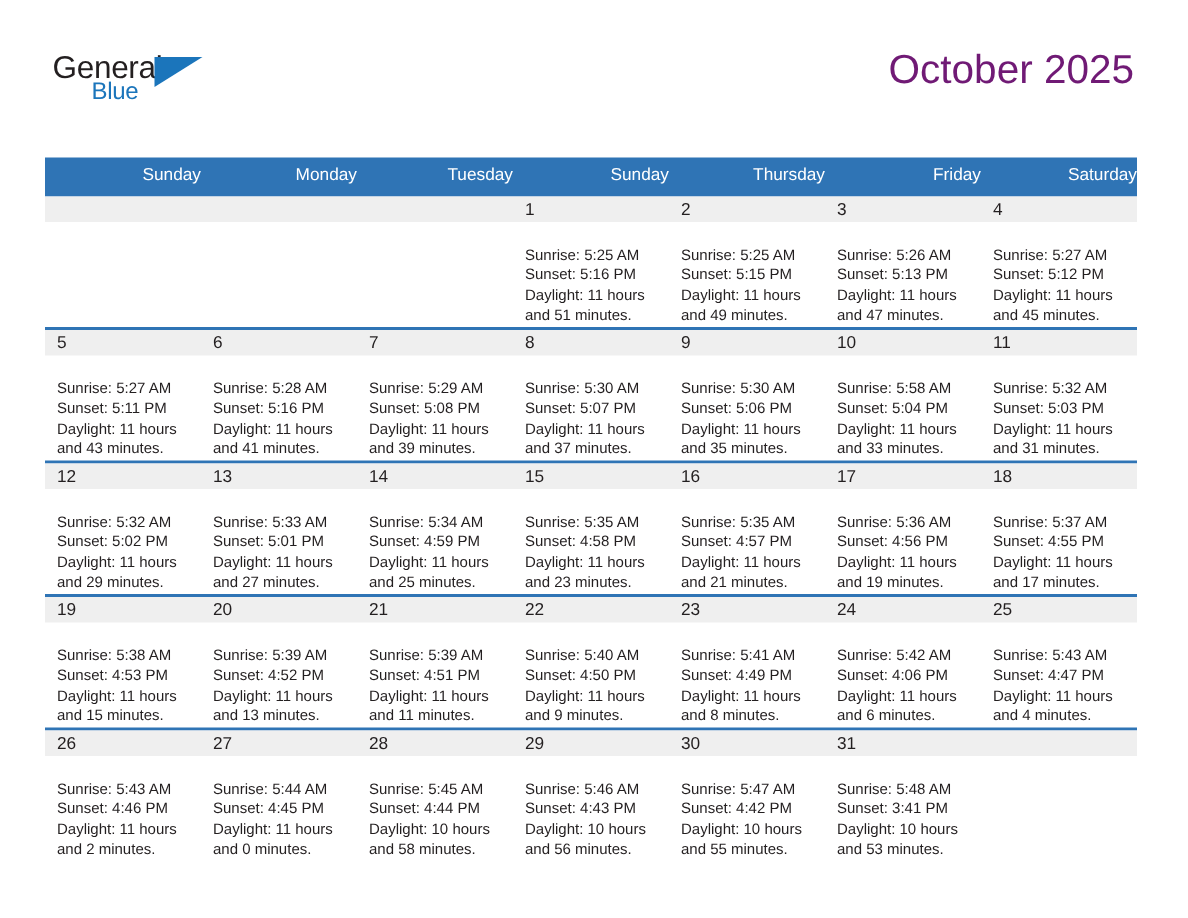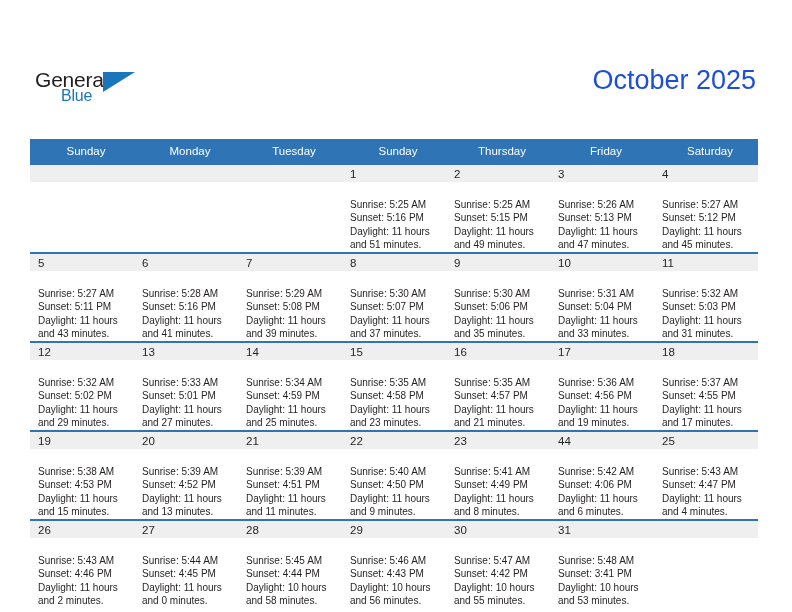--- a/index.html
+++ b/index.html
@@ -13,21 +13,20 @@
     font-family: "Liberation Sans", sans-serif;
     color: #000000;
     overflow: hidden;
   }
 
   .page {
     position: relative;
     width: 792px;
     height: 436px;
     box-sizing: border-box;
-    margin-top: 34px;
   }
 
   
   .header {
     position: absolute;
     left: 0;
     top: 0;
     width: 792px;
     height: 100px;
   }
@@ -68,21 +67,21 @@
   }
 
   .title-block {
     position: absolute;
     right: 36px;
     top: 30px;
     text-align: right;
   }
   .cal-title {
     font-size: 27px;
-    color: #1d4ed8;
+    color: #701a75;
     line-height: 32px;
     font-weight: normal;
     white-space: nowrap;
   }
   .cal-subtitle {
     margin-top: 9px;
     font-size: 14.5px;
     color: #231f20;
     line-height: 17px;
     white-space: nowrap;
@@ -96,21 +95,21 @@
     width: 728px;
     border-collapse: collapse;
     table-layout: fixed;
   }
 
   .calendar th {
     background: #2f74b5;
     color: #ffffff;
     font-size: 11.5px;
     font-weight: normal;
-    text-align: center;
+    text-align: right;
     padding: 6px 0 6px 8px;
     height: 20px;
     box-sizing: border-box;
     border: none;
   }
 
   .calendar td {
     vertical-align: top;
     padding: 0;
     width: 104px;
@@ -292,21 +291,21 @@
                 <div>Sunset: 5:06 PM</div>
                 <div>Daylight: 11 hours</div>
                 <div>and 35 minutes.</div>
               </div>
             </div>
           </td>
           <td>
             <div class="cell-inner">
               <div class="daynum-band">10</div>
               <div class="cell-body">
-                <div>Sunrise: 5:31 AM</div>
+                <div>Sunrise: 5:58 AM</div>
                 <div>Sunset: 5:04 PM</div>
                 <div>Daylight: 11 hours</div>
                 <div>and 33 minutes.</div>
               </div>
             </div>
           </td>
           <td>
             <div class="cell-inner">
               <div class="daynum-band">11</div>
               <div class="cell-body">
@@ -448,21 +447,21 @@
               <div class="cell-body">
                 <div>Sunrise: 5:41 AM</div>
                 <div>Sunset: 4:49 PM</div>
                 <div>Daylight: 11 hours</div>
                 <div>and 8 minutes.</div>
               </div>
             </div>
           </td>
           <td>
             <div class="cell-inner">
-              <div class="daynum-band">44</div>
+              <div class="daynum-band">24</div>
               <div class="cell-body">
                 <div>Sunrise: 5:42 AM</div>
                 <div>Sunset: 4:06 PM</div>
                 <div>Daylight: 11 hours</div>
                 <div>and 6 minutes.</div>
               </div>
             </div>
           </td>
           <td>
             <div class="cell-inner">

